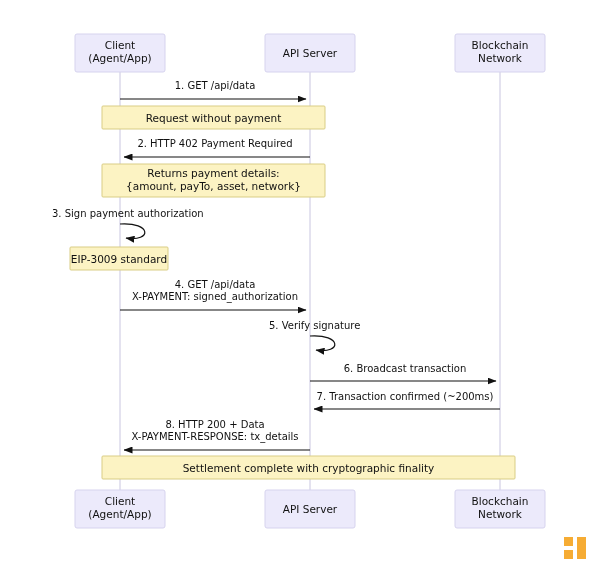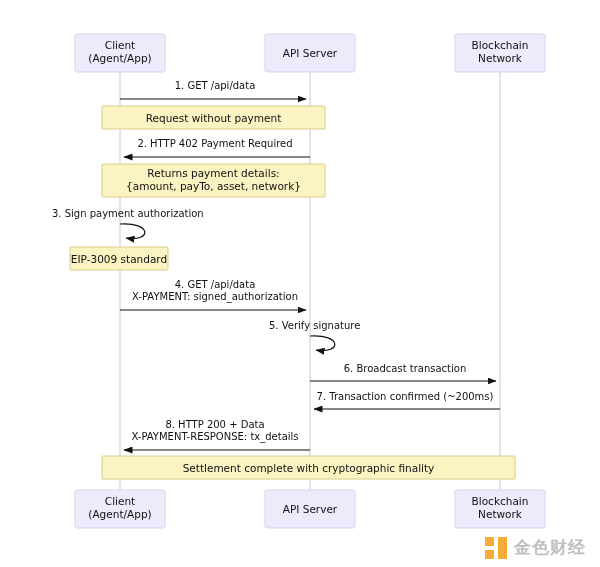--- a/index.html
+++ b/index.html
@@ -199,16 +199,15 @@
     <text class="participant-label" x="500" y="505">Blockchain</text>
     <text class="participant-label" x="500" y="518">Network</text>
   </svg>
 
   <div class="watermark">
     <div class="wm-mark">
       <span class="sq-a"></span>
       <span class="sq-b"></span>
       <span class="sq-c"></span>
     </div>
-    <div class="wm-text">金色财经</div>
   </div>
 
 </div>
 
 </body></html>

